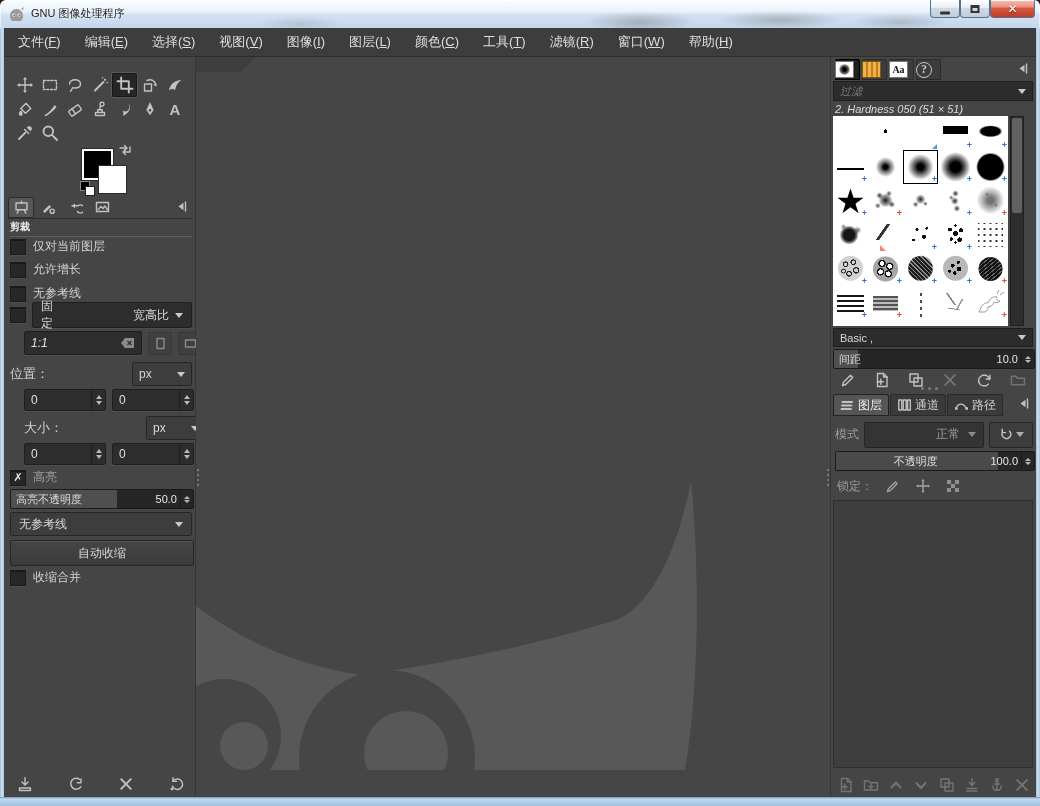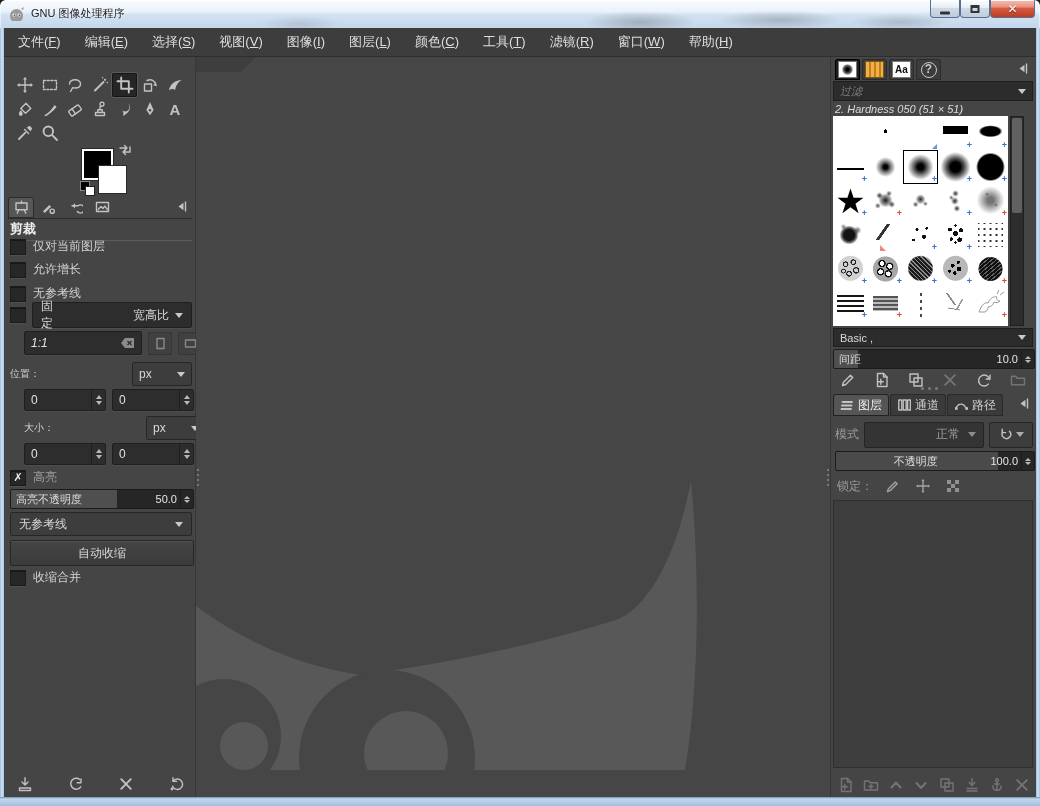--- a/index.html
+++ b/index.html
@@ -65,39 +65,39 @@
   .mini-swatches .mbg{position:absolute;left:5px;top:5px;width:8px;height:8px;background:#fff;border:1px solid #222;}
   
   .docktabs{position:absolute;left:4px;top:140px;width:184px;height:21px;display:flex;gap:1px;}
   .dtab{width:26px;height:21px;display:flex;align-items:center;justify-content:center;border-radius:3px 3px 0 0;cursor:pointer;}
   .dtab.active{background:#565656;box-shadow:inset 0 0 0 1px #2c2c2c;}
   .dtab svg{width:15px;height:15px;}
   .collapse-btn{position:absolute;right:6px;top:2px;width:16px;height:15px;cursor:pointer;}
   .collapse-btn svg{width:16px;height:15px;}
   .panel-sep{position:absolute;left:4px;top:161px;width:184px;border-top:1px solid #2e2e2e;}
   
-  .opt-title{position:absolute;left:6px;top:163px;width:182px;font-size:13px;font-weight:bold;color:#ececec;
+  .opt-title{position:absolute;left:6px;top:163px;width:182px;font-size:10px;font-weight:bold;color:#ececec;
     border-bottom:1px solid #5c5c5c;padding-bottom:2px;}
   .cbrow{position:absolute;left:6px;display:flex;align-items:center;gap:7px;font-size:12px;color:#d2d2d2;cursor:pointer;}
   .cbox{width:14px;height:14px;background:#272727;border:1px solid #1b1b1b;box-shadow:inset 0 1px 0 rgba(0,0,0,.4),0 1px 0 rgba(255,255,255,.06);
     display:flex;align-items:center;justify-content:center;color:#f0f0f0;font-size:11px;font-weight:bold;line-height:1;}
   .dim{color:#9b9b9b;}
   .ctl{background:#2d2d2d;border:1px solid #1f1f1f;box-shadow:0 1px 0 rgba(255,255,255,.05);box-sizing:border-box;border-radius:2px;justify-content:space-between;}
   .chev{width:0;height:0;border-left:4px solid transparent;border-right:4px solid transparent;border-top:5px solid #c9c9c9;}
   .fixed-row{position:absolute;left:6px;top:245px;width:182px;height:26px;display:flex;align-items:center;gap:6px;}
   .fixed-ctl{flex:1;height:26px;display:flex;align-items:center;padding:0 8px;gap:6px;cursor:pointer;}
   .fixed-ctl .lab{font-size:12px;color:#d8d8d8;flex:0;} 
   .fixed-ctl .val{font-size:12px;color:#d8d8d8;margin-left:auto;}
   .ratio-row{position:absolute;left:20px;top:274px;height:24px;display:flex;align-items:center;gap:6px;}
   .ratio-entry{width:118px;height:24px;display:flex;align-items:center;padding:0 6px;box-sizing:border-box;}
   .ratio-entry .rv{font-size:12px;font-style:italic;color:#e2e2e2;flex:1;}
   .mini-btn{width:22px;height:21px;display:flex;align-items:center;justify-content:center;background:#3d3d3d;border:1px solid #2a2a2a;border-radius:2px;cursor:pointer;opacity:.55;}
   .mini-btn svg{width:13px;height:13px;}
   .unit-row{position:absolute;left:6px;width:182px;display:flex;align-items:center;}
-  .unit-row .ulab{font-size:10px;color:#d2d2d2;}
+  .unit-row .ulab{font-size:13px;color:#d2d2d2;}
   .unit-dd{margin-left:auto;width:46px;height:22px;display:flex;align-items:center;justify-content:space-between;padding:0 6px;cursor:pointer;background:#3d3d3d;border:1px solid #262626;border-radius:2px;}
   .unit-dd span{font-size:12px;color:#d8d8d8;}
   .spinpair{position:absolute;left:20px;width:170px;display:flex;gap:6px;}
   .spin{flex:1;height:22px;display:flex;align-items:stretch;}
   .spin .sval{flex:1;font-size:12px;color:#e0e0e0;display:flex;align-items:center;padding-left:6px;}
   .spin-arrows{width:13px;display:flex;flex-direction:column;align-items:center;justify-content:center;gap:2px;border-left:1px solid #1f1f1f;cursor:pointer;}
   .spin-arrows .up{width:0;height:0;border-left:3.5px solid transparent;border-right:3.5px solid transparent;border-bottom:4px solid #b9b9b9;}
   .spin-arrows .dn{width:0;height:0;border-left:3.5px solid transparent;border-right:3.5px solid transparent;border-top:4px solid #b9b9b9;}
   .spinscale{position:relative;height:18px;background:#262626;border:1px solid #1b1b1b;border-radius:2px;display:flex;align-items:center;overflow:hidden;cursor:pointer;}
   .spinscale .fill{position:absolute;left:0;top:0;bottom:0;background:#4f4f4f;}
@@ -115,21 +115,21 @@
   .icon-btn{width:22px;height:22px;display:flex;align-items:center;justify-content:center;cursor:pointer;border-radius:2px;}
   .icon-btn svg{width:16px;height:16px;}
   .icon-btn.disabled{opacity:.38;}
   
   svg .s{stroke:#c2c2c2;fill:none;stroke-width:1.4;stroke-linecap:round;stroke-linejoin:round;}
   svg .s2{stroke:#c2c2c2;fill:none;stroke-width:1.9;stroke-linecap:round;stroke-linejoin:round;}
   svg .f{fill:#c2c2c2;stroke:none;}
   svg .tf{fill:#c2c2c2;font-family:"Liberation Sans",sans-serif;}
   
   .brushtabs{position:absolute;left:4px;top:2px;display:flex;gap:2px;}
-  .btab{width:25px;height:21px;border-radius:3px 3px 0 0;display:flex;align-items:center;justify-content:center;cursor:pointer;background:#3c3c3c;box-shadow:inset 0 0 0 1px #2c2c2c;}
+  .btab{width:25px;height:21px;border-radius:3px 3px 0 0;display:flex;align-items:center;cursor:pointer;background:#3c3c3c;box-shadow:inset 0 0 0 1px #2c2c2c;font-family:Liberation Serif, serif;}
   .btab.active{background:#1f1f1f;box-shadow:inset 0 0 0 1px #000;}
   .btab .tbox{width:17px;height:15px;display:flex;align-items:center;justify-content:center;}
   .tbox.white{background:#fff;border:1px solid #777;}
   .tbox .softdot{width:11px;height:11px;border-radius:50%;background:radial-gradient(circle,#000 20%,rgba(0,0,0,.55) 55%,transparent 75%);}
   .tbox.pattern{background:repeating-linear-gradient(90deg,#f0b04a 0 3px,#c47d18 3px 5px);border:1px solid #7c5a14;}
   .tbox.fonts{font-size:10px;font-weight:bold;color:#111;}
   .tbox.help{color:#c9c9c9;font-size:12px;font-weight:bold;border:1.5px solid #c9c9c9;border-radius:50%;width:14px;height:14px;line-height:13px;text-align:center;}
   .filter-row{position:absolute;left:2px;top:24px;width:200px;height:20px;background:#2c2c2c;border:1px solid #1e1e1e;box-sizing:border-box;display:flex;align-items:center;justify-content:space-between;padding:0 6px;cursor:text;}
   .filter-row span{font-size:11px;font-style:italic;color:#7d7d7d;}
   .brush-name{position:absolute;left:4px;top:46px;font-size:11px;font-style:italic;color:#dcdcdc;white-space:nowrap;}

